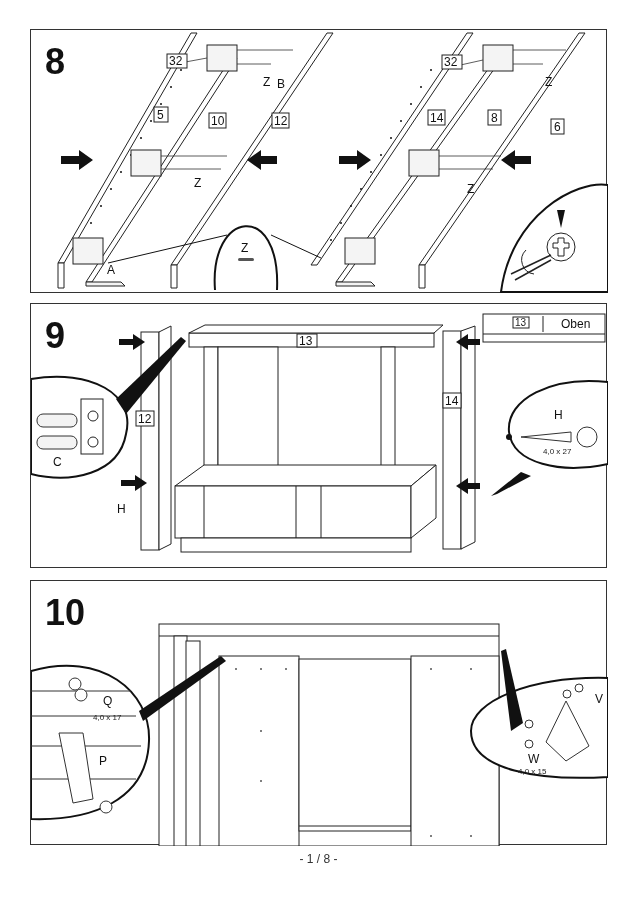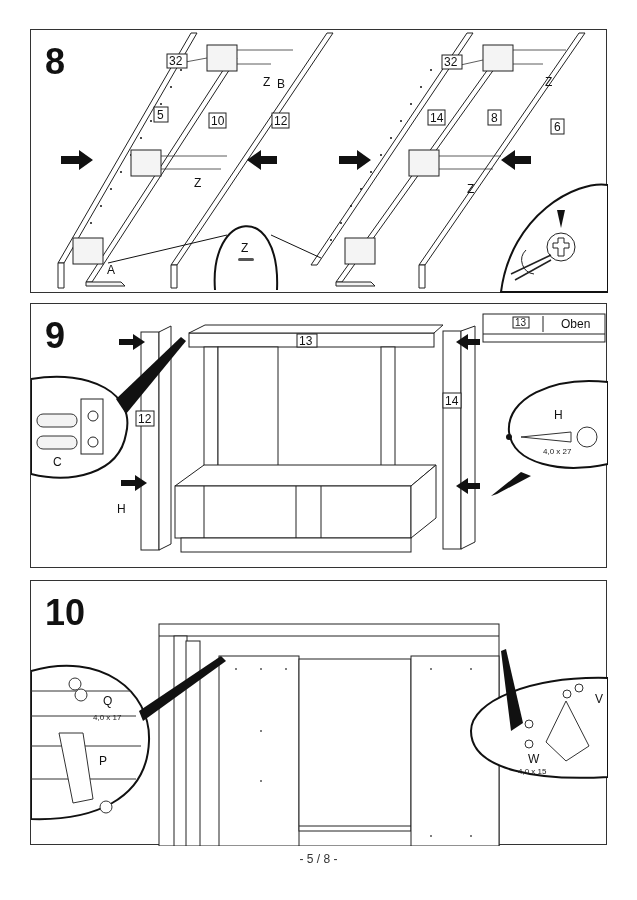--- a/index.html
+++ b/index.html
@@ -256,13 +256,13 @@
 
     <text class="lbl" x="72" y="124">Q</text>
     <text class="sml" x="62" y="139">4,0 x 17</text>
     <text class="lbl" x="68" y="184">P</text>
     <text class="lbl" x="572" y="122" text-anchor="end">V</text>
     <text class="lbl" x="497" y="182">W</text>
     <text class="sml" x="487" y="193">4,0 x 15</text>
   </svg>
 </div>
 
-<div class="footer">- 5 / 8 -</div>
+<div class="footer">- 1 / 8 -</div>
 
 </body></html>

